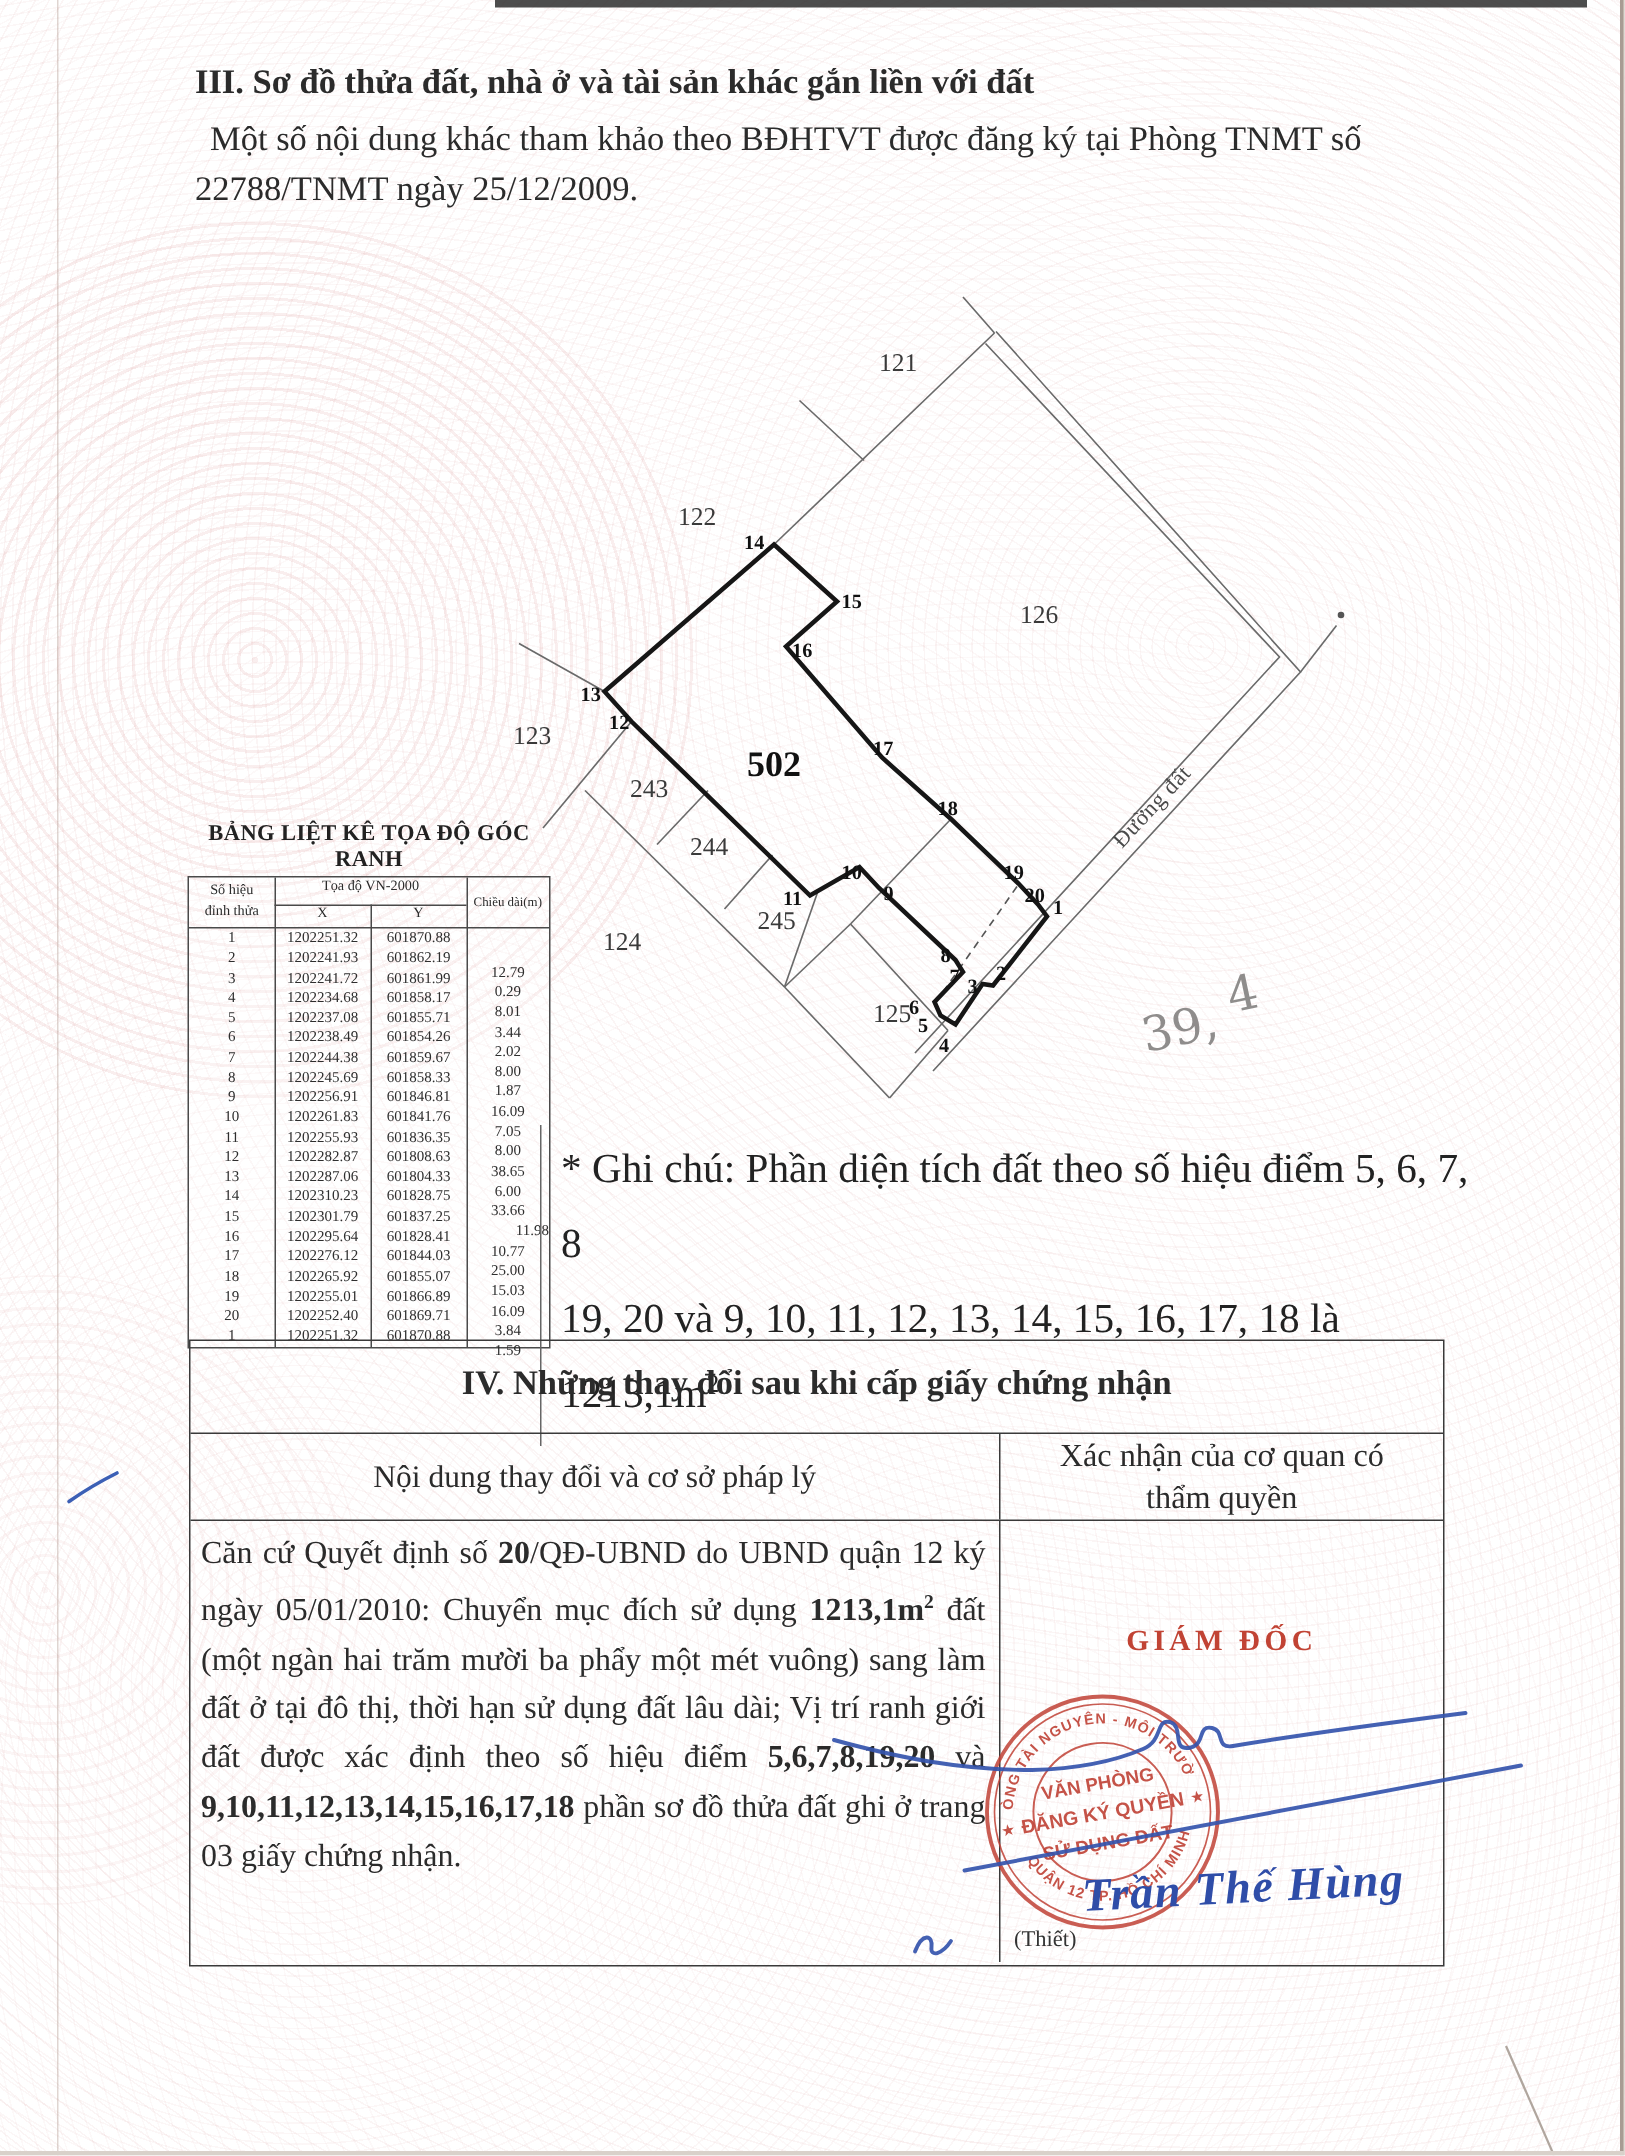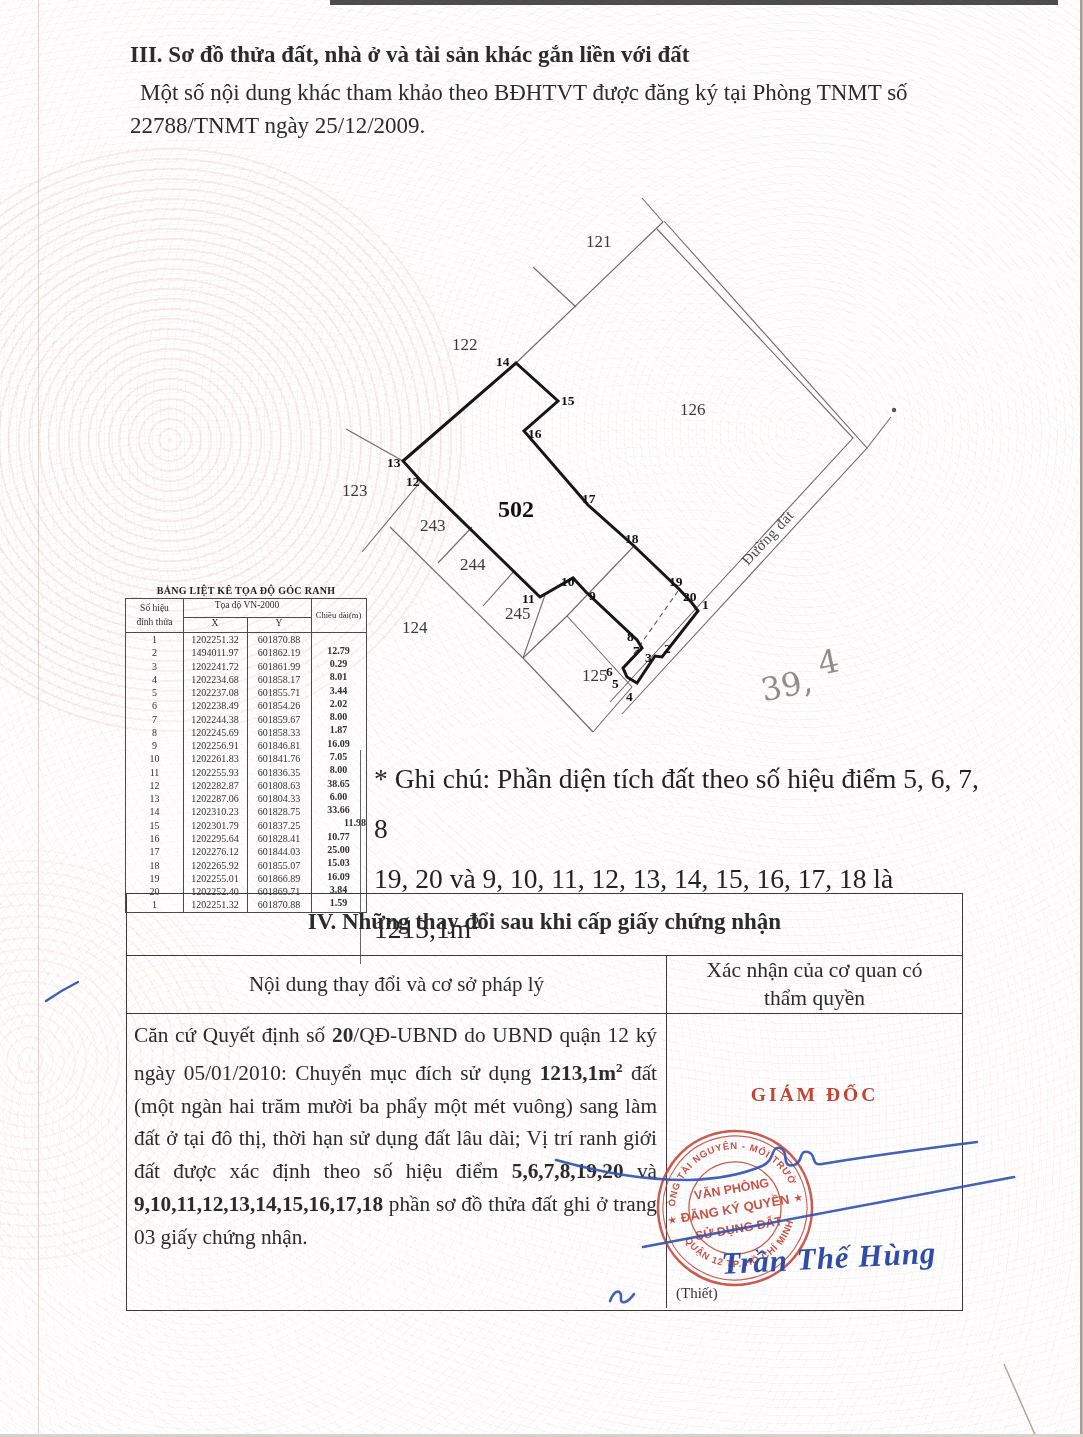--- a/index.html
+++ b/index.html
@@ -26,37 +26,37 @@
   #diagram-svg .dash{stroke:#555;stroke-dasharray:5 4;}
   #diagram-svg .bold-plot{stroke:#161616;stroke-width:3;fill:none;stroke-linejoin:miter;}
   .plbl{font-family:"Liberation Serif",serif;font-size:17px;fill:#3a3a3a;}
   .ptlbl{font-family:"Liberation Serif",serif;font-size:13.5px;font-weight:bold;fill:#101010;}
   .plot-num{font-family:"Liberation Serif",serif;font-size:24px;font-weight:bold;fill:#111;}
   .road-lbl{font-family:"Liberation Serif",serif;font-size:15px;fill:#4a4a4a;letter-spacing:.5px;}
   .hw{font-family:"DejaVu Serif",serif;font-size:32px;fill:#8f8d8c;}
 
   
   .coord-wrap{position:absolute;left:125px;top:548px;width:242px;}
-  .ct-title{font-size:10px;font-weight:bold;text-align:center;letter-spacing:.3px;color:#222;margin-bottom:2px;margin-top:37px;}
+  .ct-title{font-size:15px;font-weight:bold;text-align:center;letter-spacing:.3px;color:#222;margin-bottom:2px;}
   .ct{position:relative;width:240px;height:313px;border:1.3px solid #4a4a4a;background:rgba(255,255,255,.25);}
   .vsep{position:absolute;top:0;bottom:0;width:1px;background:#4a4a4a;}
   .v1{left:57px;} .v2{left:121px;top:18px;} .v3{left:185px;}
   .hsep{position:absolute;height:1px;background:#4a4a4a;}
   .h1{left:57px;width:128px;top:18px;}
   .h2{left:0;width:240px;top:33px;}
   .ct-h-point{position:absolute;left:0;top:0;width:57px;height:33px;font-size:9.5px;text-align:center;line-height:1.5;padding-top:2px;box-sizing:border-box;}
   .ct-h-coords{position:absolute;left:57px;top:1px;width:128px;height:17px;font-size:9.5px;text-align:center;}
   .ct-h-x{position:absolute;left:57px;top:19px;width:64px;font-size:9.5px;text-align:center;}
   .ct-h-y{position:absolute;left:121px;top:19px;width:64px;font-size:9.5px;text-align:center;}
   .ct-h-len{position:absolute;left:185px;top:0;width:55px;height:33px;font-size:8.6px;text-align:center;line-height:33px;}
   .ct-body{position:absolute;left:0;top:34px;width:240px;height:279px;}
   .crow{display:flex;height:13.28px;line-height:13.28px;font-size:10px;color:#2e2e2e;}
   .cc{text-align:center;}
   .c0{width:57px;} .c1{width:64px;} .c2{width:64px;}
-  #len-col{position:absolute;left:185px;top:4px;width:55px;height:279px;font-weight:bold;}
+  #len-col{position:absolute;left:185px;top:16px;width:55px;height:279px;}
   .lenv{position:absolute;left:0;width:55px;text-align:center;font-size:10px;line-height:13px;color:#2e2e2e;}
 
   
   .note1{position:absolute;left:360px;top:750px;width:606px;border-left:1.5px solid #666;padding:4px 0 10px 13px;
     font-size:27.5px;line-height:1.82;color:#222;}
   .note1 sup{font-size:17px;}
 
   
   .sec4{position:absolute;left:126px;top:893px;width:837px;height:418px;border:1.6px solid #3a3a3a;box-sizing:border-box;}
   .s4-title{height:62px;border-bottom:1.4px solid #3a3a3a;box-sizing:border-box;text-align:center;
@@ -179,21 +179,21 @@
       <div class="ct-h-len">Chiều dài(m)</div>
       <div class="ct-body">
         <div id="coord-body">
             <div class="crow">
               <span class="cc c0">1</span>
               <span class="cc c1">1202251.32</span>
               <span class="cc c2">601870.88</span>
             </div>
             <div class="crow">
               <span class="cc c0">2</span>
-              <span class="cc c1">1494011.97</span>
+              <span class="cc c1">1202241.93</span>
               <span class="cc c2">601862.19</span>
             </div>
             <div class="crow">
               <span class="cc c0">3</span>
               <span class="cc c1">1202241.72</span>
               <span class="cc c2">601861.99</span>
             </div>
             <div class="crow">
               <span class="cc c0">4</span>
               <span class="cc c1">1202234.68</span>

